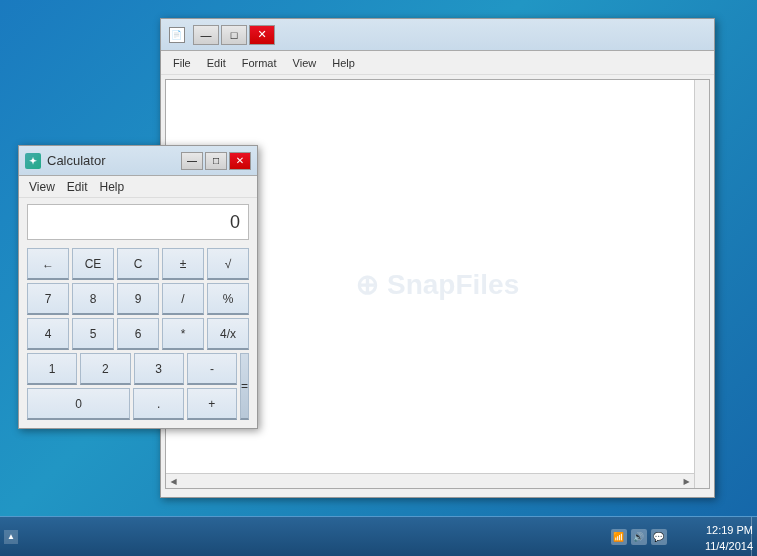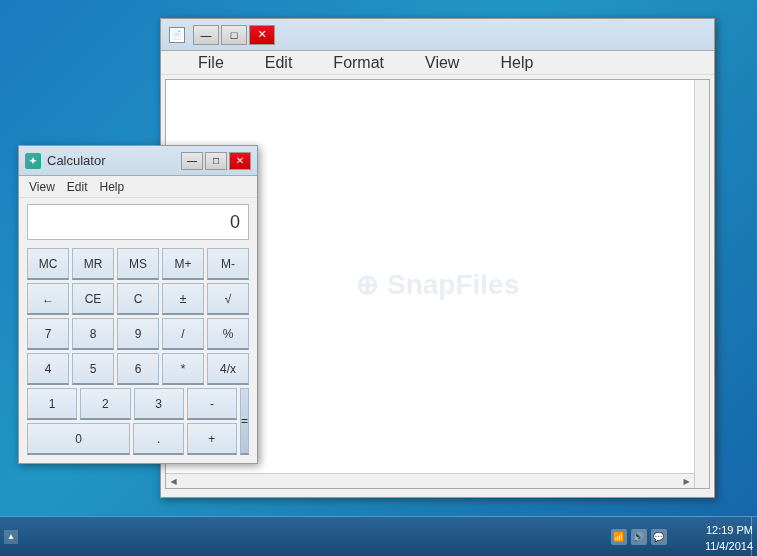--- a/index.html
+++ b/index.html
@@ -71,24 +71,23 @@
     .notepad-menubar {
       background: #f0f0f0;
       height: 24px;
       display: flex;
       align-items: center;
       padding: 0 4px;
       border-bottom: 1px solid #ddd;
     }
     .menu-item {
       padding: 2px 8px;
-      font-size: 16px;
-      color: #333;
-      cursor: pointer;
-      margin-left: 25px;
+      font-size: 11px;
+      color: #333;
+      cursor: pointer;
     }
     .notepad-content {
       background: white;
       margin: 4px;
       height: calc(100% - 68px);
       border: 1px solid #aaa;
       position: relative;
       overflow: hidden;
     }
     .notepad-scrollbar-v {
@@ -364,27 +363,20 @@
   <div class="calc-menubar">
     <div class="calc-menu-item">View</div>
     <div class="calc-menu-item">Edit</div>
     <div class="calc-menu-item">Help</div>
   </div>
   <div class="calc-display">
     <span>0</span>
   </div>
   <div class="calc-buttons">
 
-    <div class="calc-row">
-      <div class="calc-key">MC</div>
-      <div class="calc-key">MR</div>
-      <div class="calc-key">MS</div>
-      <div class="calc-key">M+</div>
-      <div class="calc-key">M-</div>
-    </div>
 
     <div class="calc-row">
       <div class="calc-key">←</div>
       <div class="calc-key">CE</div>
       <div class="calc-key">C</div>
       <div class="calc-key">±</div>
       <div class="calc-key">√</div>
     </div>
 
     <div class="calc-row">

